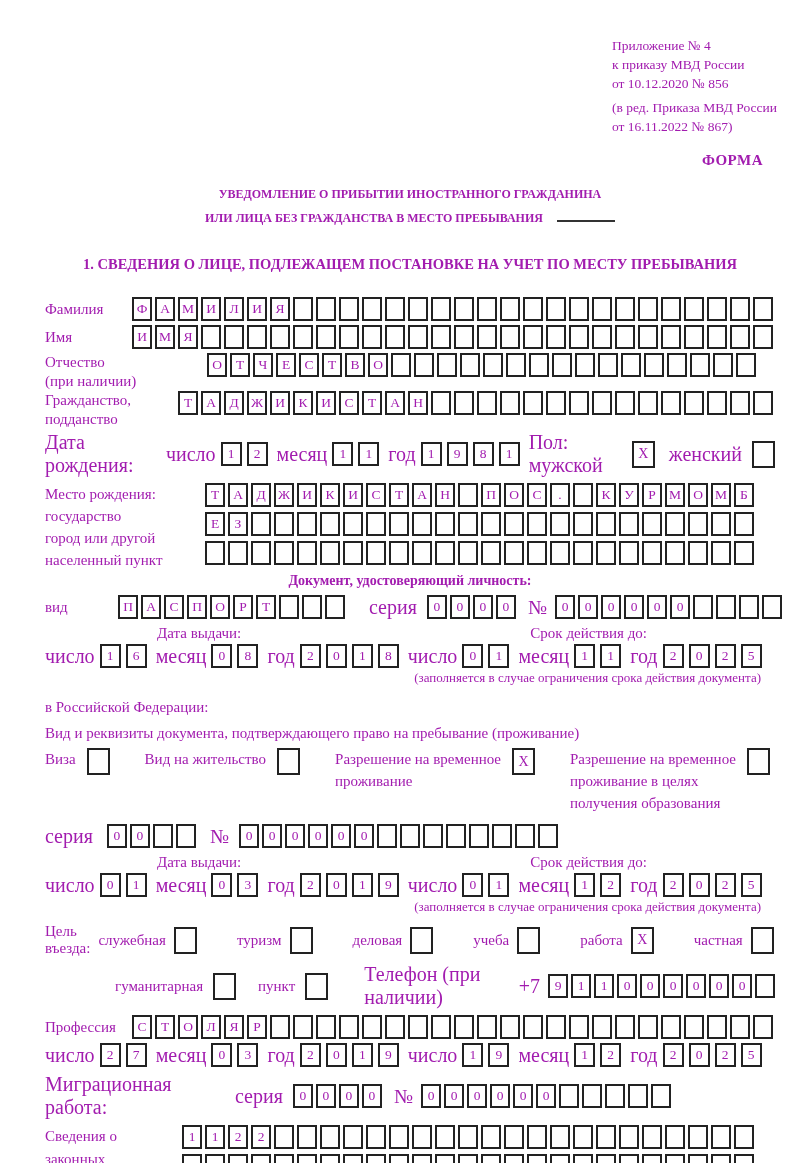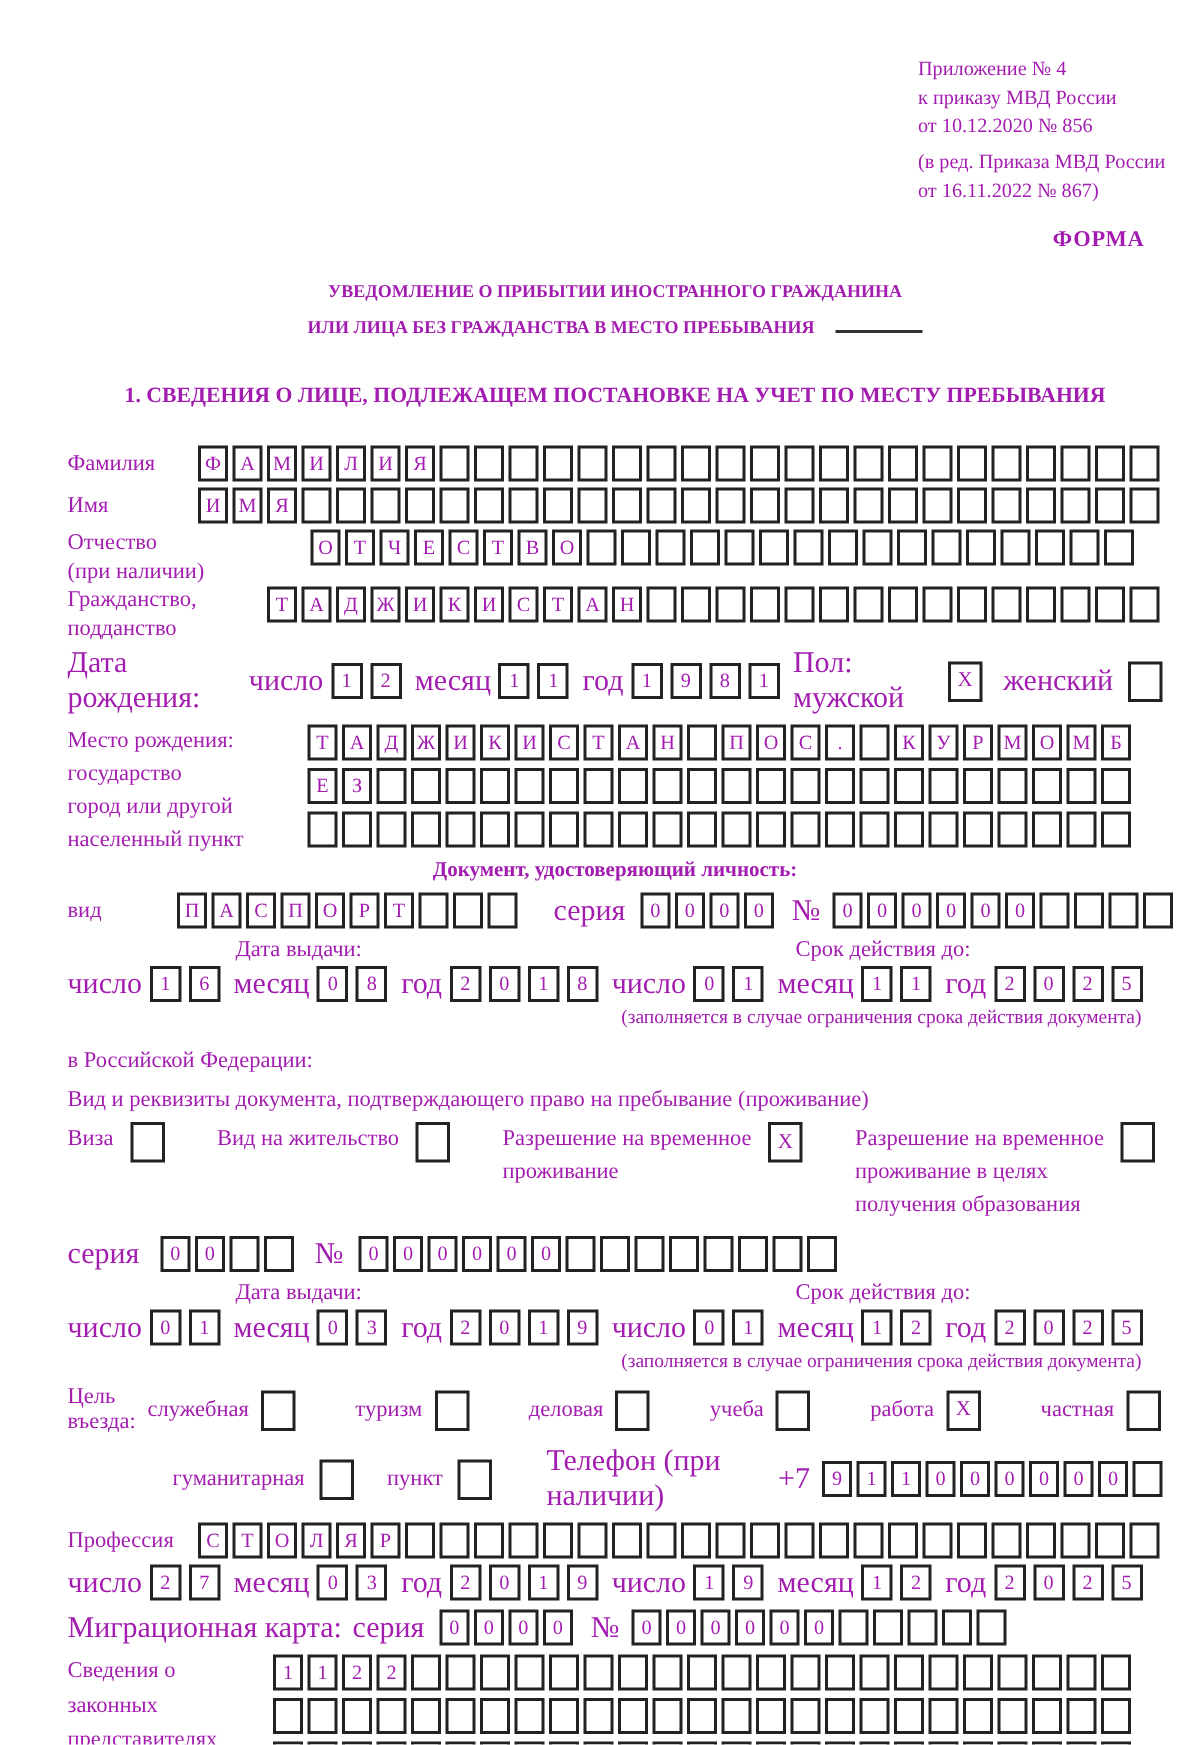--- a/index.html
+++ b/index.html
@@ -661,21 +661,21 @@
       <span class="boxes">
           <span class="box">2</span>
           <span class="box">0</span>
           <span class="box">2</span>
           <span class="box">5</span>
         </span>
     </span>
   </div>
 
   <div class="mig-row">
-    <span class="lbl" style="width:190px;">Миграционная карта:</span>
+    <span class="lbl" style="width:190px;">Миграционная работа:</span>
     <span class="lbl" style="margin-right:10px;">серия</span>
     <span class="boxes">
         <span class="box">0</span>
         <span class="box">0</span>
         <span class="box">0</span>
         <span class="box">0</span>
       </span>
     <span class="lbl" style="margin:0 8px 0 12px;">№</span>
     <span class="boxes">
         <span class="box">0</span>

